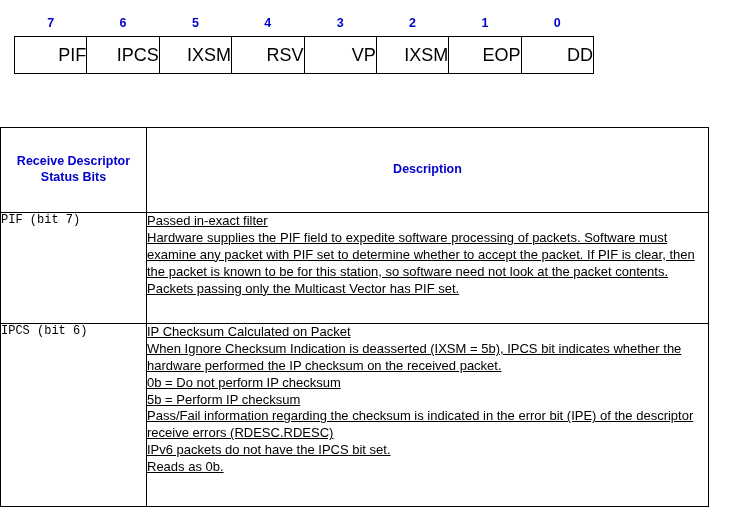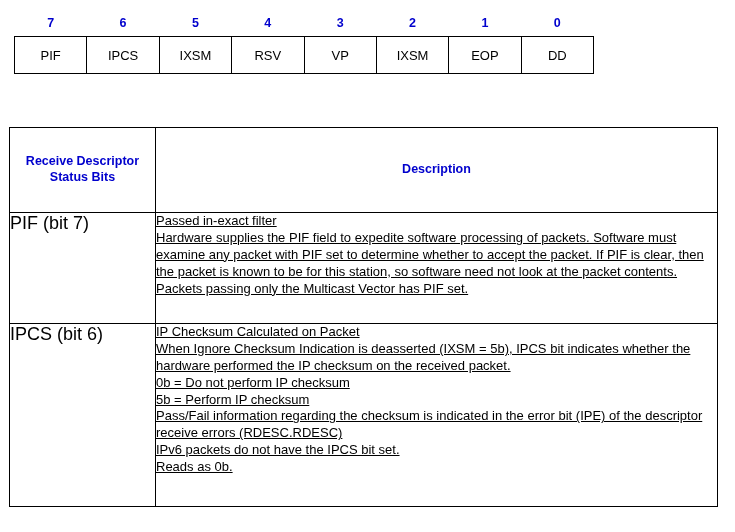--- a/index.html
+++ b/index.html
@@ -35,32 +35,32 @@
   .bitnum {
     text-align: center;
     font-size: 12.5px;
     font-weight: bold;
     color: #0000cd;
     height: 26px;
     vertical-align: middle;
     border: none;
   }
   .bitcell {
-    text-align: center;
-    font-size: 13px;
+    text-align: right;
+    font-size: 18px;
     color: #000000;
     height: 36px;
     vertical-align: middle;
     border: 1px solid #000000;
   }
 
   
   .desc-wrap {
     position: absolute;
-    left: 9px;
+    left: 0;
     top: 127px;
     width: 708px;
   }
   table.desc {
     border-collapse: collapse;
     table-layout: fixed;
     width: 708px;
     border: 1px solid #000000;
   }
   table.desc th,
@@ -72,25 +72,26 @@
   table.desc th.hdr {
     text-align: center;
     font-size: 12.5px;
     font-weight: bold;
     color: #0000cd;
     vertical-align: middle;
     padding: 6px 4px;
     line-height: 1.25;
   }
   td.bitlabel {
-    font-size: 18px;
+    font-size: 12px;
     color: #000000;
     vertical-align: bottom;
     padding: 0 0 4px 4px;
     white-space: nowrap;
+    font-family: Liberation Mono, monospace;
   }
   td.desccell {
     font-size: 13px;
     color: #000000;
     padding: 4px 6px 4px 5px;
     line-height: 1.30;
     text-decoration: underline;
   }
   td.desccell p {
     margin: 0;

